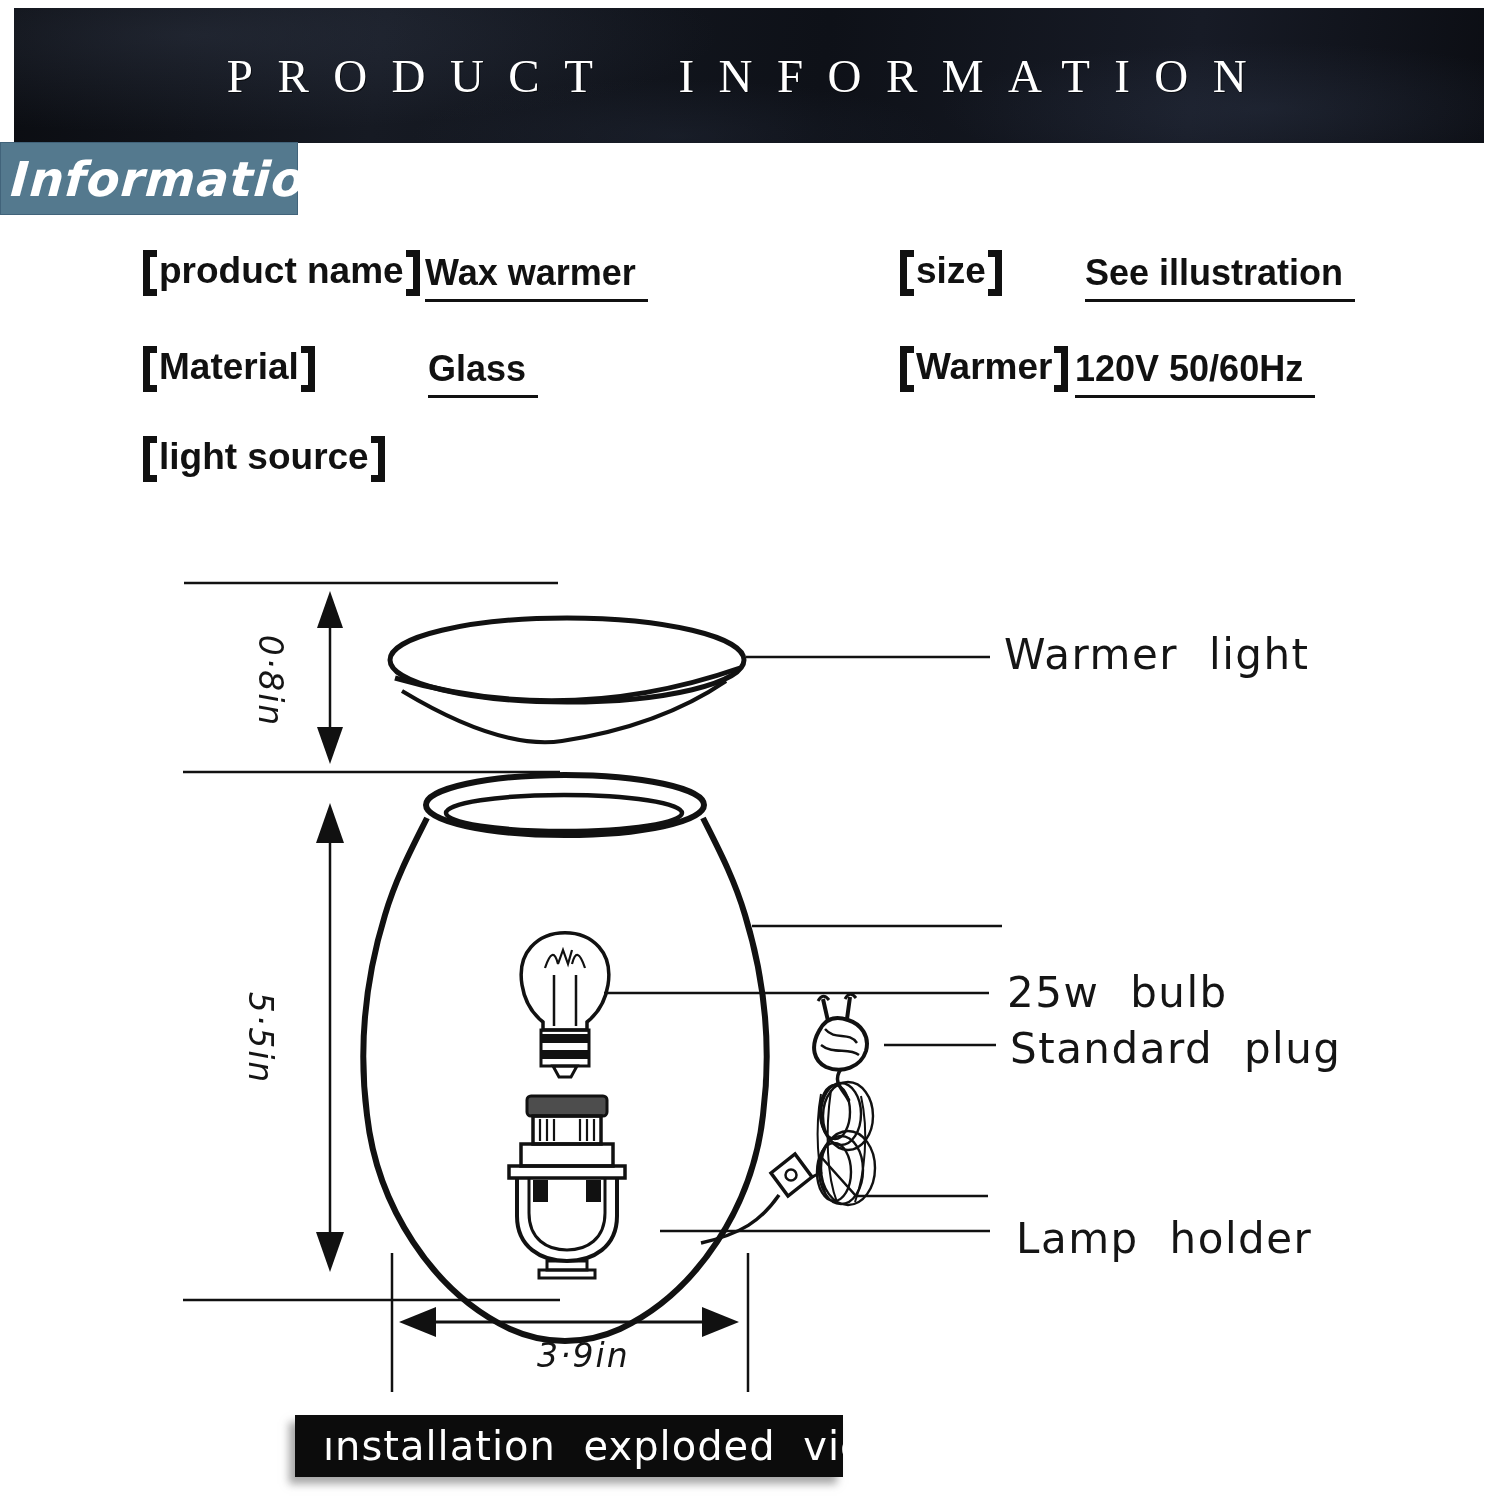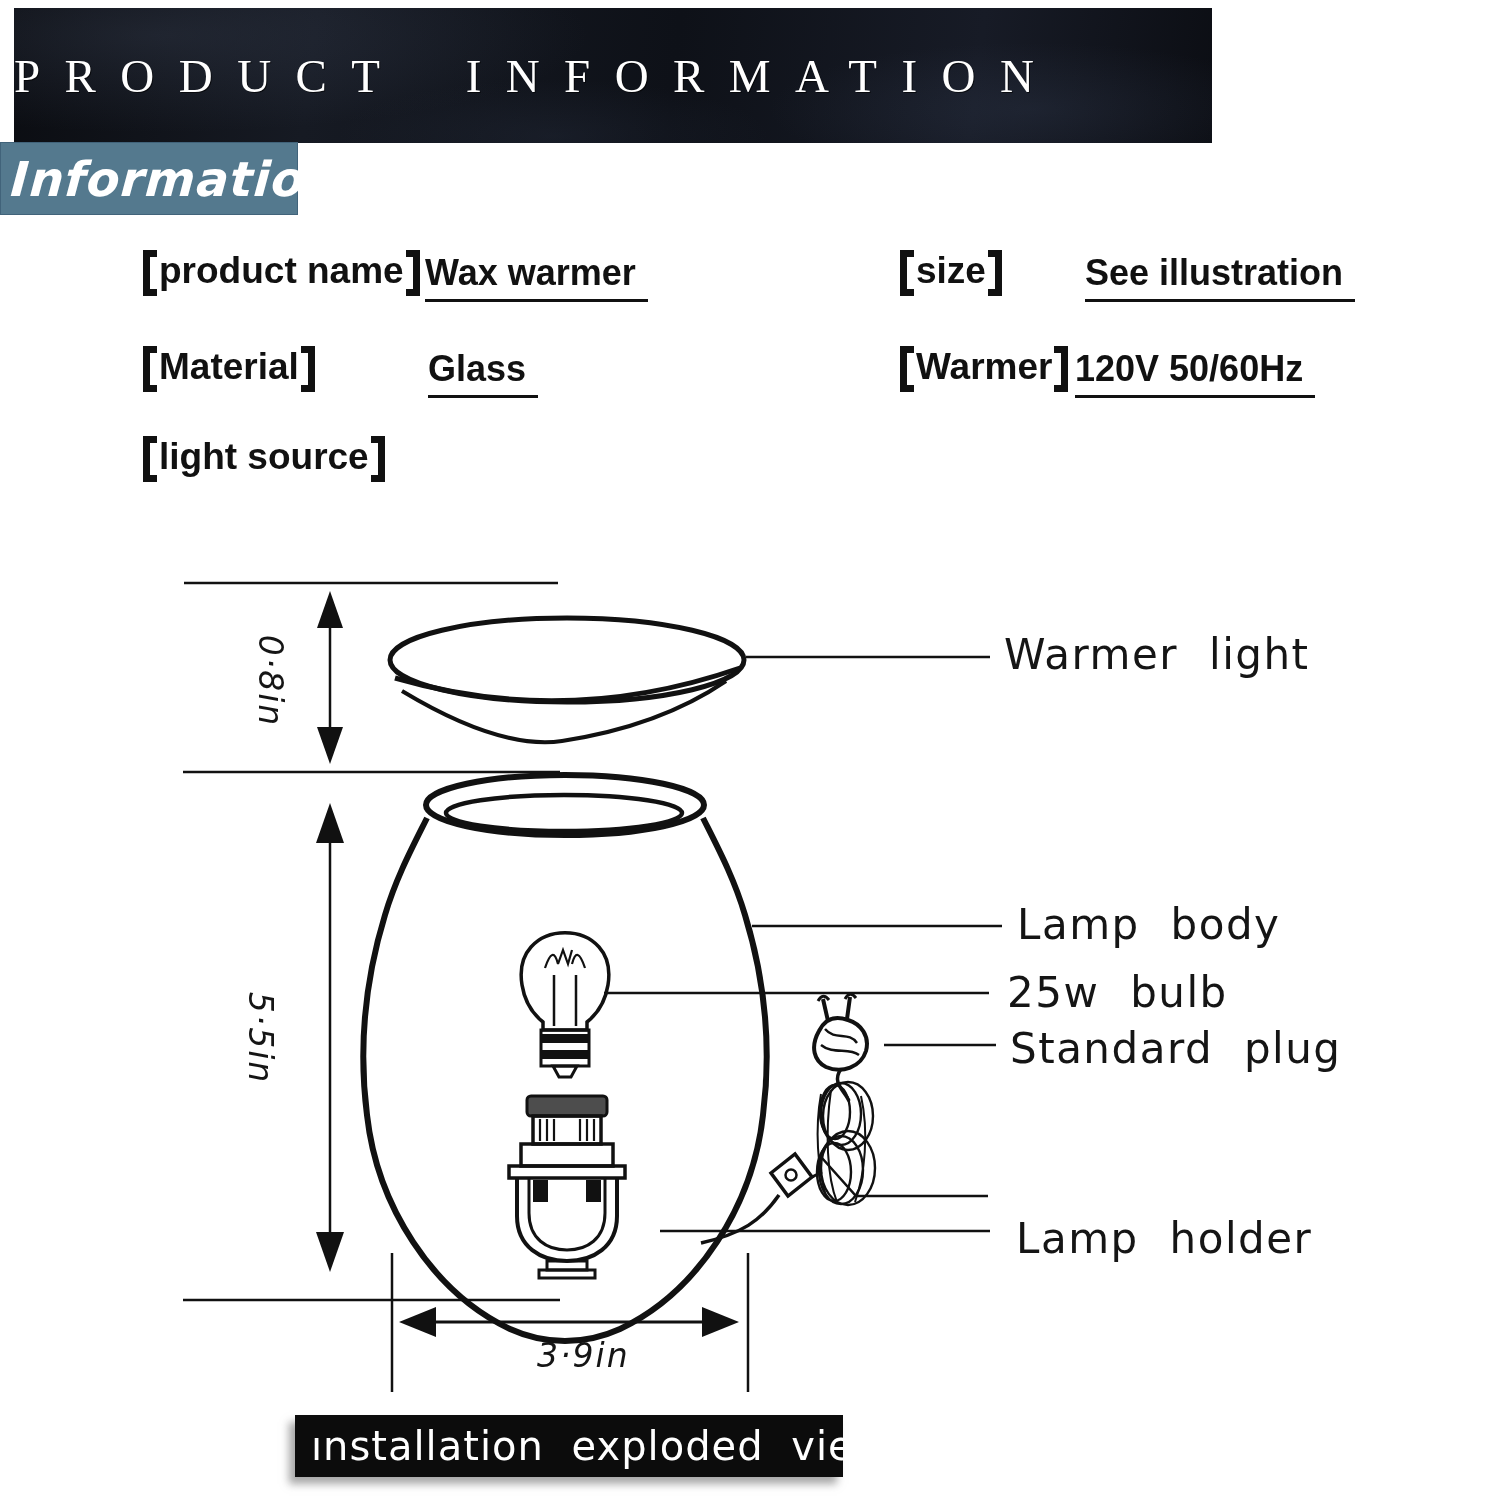--- a/index.html
+++ b/index.html
@@ -1,26 +1,26 @@
 <!DOCTYPE html>
 <html><head>
 <meta charset="utf-8">
 <style>
   html,body{margin:0;padding:0;background:#fff;}
   #canvas{position:relative;width:1500px;height:1500px;background:#ffffff;overflow:hidden;
           font-family:"Liberation Sans",sans-serif;}
 
   
-  .banner{position:absolute;left:14px;top:8px;width:1198px;height:135px;
+  .banner{position:absolute;left:14px;top:8px;width:1470px;height:135px;
     background:
       radial-gradient(60% 120% at 12% 20%, rgba(72,82,104,.28), transparent 60%),
       radial-gradient(40% 90% at 85% 75%, rgba(60,72,96,.24), transparent 55%),
       radial-gradient(30% 70% at 45% 95%, rgba(42,50,68,.30), transparent 60%),
       linear-gradient(97deg,#0b0d12 0%,#161a23 25%,#0e1118 55%,#171b26 80%,#0c0e14 100%);
-    display:flex;align-items:center;}
+    display:flex;align-items:center;justify-content:center;}
   .banner-title{font-family:"Liberation Serif",serif;font-size:47px;color:#ffffff;
     letter-spacing:.52em;word-spacing:.55em;white-space:nowrap;
     text-shadow:1px 1px 0 rgba(0,0,0,.6);}
 
   
   .info-tab{position:absolute;left:0;top:142px;width:298px;height:73px;background:#54798e;
     border:1px solid #41637a;box-sizing:border-box;display:flex;align-items:center;padding-left:10px;}
   .info-text{font-family:"DejaVu Sans",sans-serif;font-style:italic;font-weight:700;font-size:48px;
     color:#ffffff;letter-spacing:1px;transform:skewX(-4deg);}
 
@@ -39,21 +39,21 @@
 
   
   .plabel{position:absolute;font-family:"DejaVu Sans",sans-serif;font-size:42px;color:#151515;
     letter-spacing:1.5px;word-spacing:16px;white-space:nowrap;}
   .dim{position:absolute;font-family:"DejaVu Sans",sans-serif;font-style:italic;font-size:33px;
     color:#151515;letter-spacing:2px;white-space:nowrap;}
   .dim.rot{transform:translate(-50%,-50%) rotate(90deg);}
 
   
   .caption-box{position:absolute;left:295px;top:1415px;width:548px;height:62px;background:#0c0c0c;
-    display:flex;align-items:center;padding-left:16px;box-sizing:border-box;
+    display:flex;align-items:center;padding-left:28px;box-sizing:border-box;
     box-shadow:-6px 7px 8px rgba(110,110,110,.6);}
   .caption-text{font-family:"DejaVu Sans",sans-serif;font-size:40px;color:#fff;
     letter-spacing:1px;word-spacing:14px;white-space:nowrap;}
 
   svg{position:absolute;left:0;top:0;}
 </style>
 </head>
 <body>
 
 <div id="canvas">
@@ -194,21 +194,20 @@
       <polygon points="399,1322 436,1307 436,1337" fill="#111" stroke="none"></polygon>
       <polygon points="739,1322 702,1307 702,1337" fill="#111" stroke="none"></polygon>
     </g>
   </svg>
 
   <div class="dim rot" style="left:270px;top:681px;">0·8in</div>
   <div class="dim rot" style="left:260px;top:1038px;">5·5in</div>
   <div class="dim" style="left:537px;top:1336px;">3·9in</div>
 
   <div class="plabel" style="left:1004px;top:630px;">Warmer light</div>
-  <div class="plabel" style="left:1017px;top:900px;">Lamp body</div>
   <div class="plabel" style="left:1007px;top:968px;">25w bulb</div>
   <div class="plabel" style="left:1010px;top:1024px;">Standard plug</div>
   <div class="plabel" style="left:992px;top:1214px;margin-left:24px;">Lamp holder</div>
 
   <div class="caption-box">
     <div class="caption-text">ınstallation exploded view</div>
   </div>
 
 </div>
 

